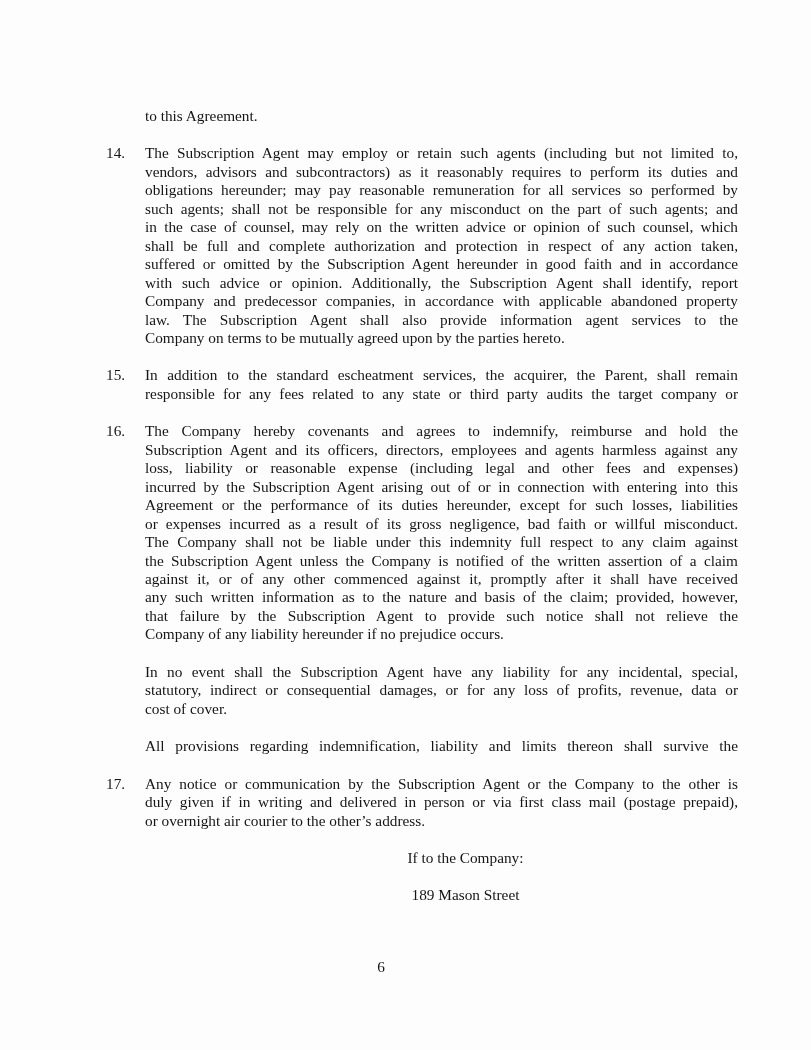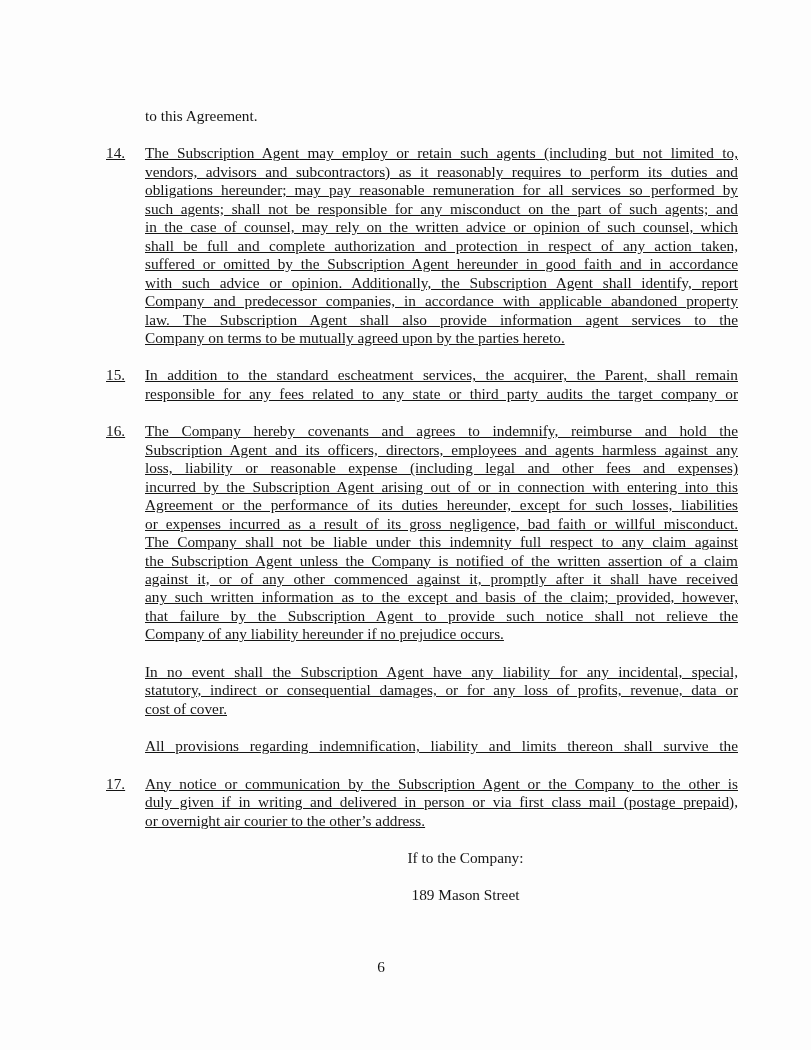--- a/index.html
+++ b/index.html
@@ -21,21 +21,20 @@
     width: 632px;
     margin-top: 14px;
   }
   .cont-line {
     margin-left: 39px;
     text-align: left;
   }
   .para-row {
     display: flex;
     margin-top: 19px;
-    text-decoration: underline;
   }
   .para-num {
     flex: 0 0 39px;
     width: 39px;
     text-align: left;
   }
   .para-body {
     width: 593px;
   }
   .pline {
@@ -94,21 +93,21 @@
           <div class="para-body">
             <div class="pline">The Company hereby covenants and agrees to indemnify, reimburse and hold the</div>
             <div class="pline">Subscription Agent and its officers, directors, employees and agents harmless against any</div>
             <div class="pline">loss, liability or reasonable expense (including legal and other fees and expenses)</div>
             <div class="pline">incurred by the Subscription Agent arising out of or in connection with entering into this</div>
             <div class="pline">Agreement or the performance of its duties hereunder, except for such losses, liabilities</div>
             <div class="pline">or expenses incurred as a result of its gross negligence, bad faith or willful misconduct.</div>
             <div class="pline">The Company shall not be liable under this indemnity full respect to any claim against</div>
             <div class="pline">the Subscription Agent unless the Company is notified of the written assertion of a claim</div>
             <div class="pline">against it, or of any other commenced against it, promptly after it shall have received</div>
-            <div class="pline">any such written information as to the except and basis of the claim; provided, however,</div>
+            <div class="pline">any such written information as to the nature and basis of the claim; provided, however,</div>
             <div class="pline">that failure by the Subscription Agent to provide such notice shall not relieve the</div>
             <div class="pline last">Company of any liability hereunder if no prejudice occurs.</div>
           </div>
         </div>
         <div class="para-row">
           <div class="para-num"></div>
           <div class="para-body">
             <div class="pline">In no event shall the Subscription Agent have any liability for any incidental, special,</div>
             <div class="pline">statutory, indirect or consequential damages, or for any loss of profits, revenue, data or</div>
             <div class="pline last">cost of cover.</div>

